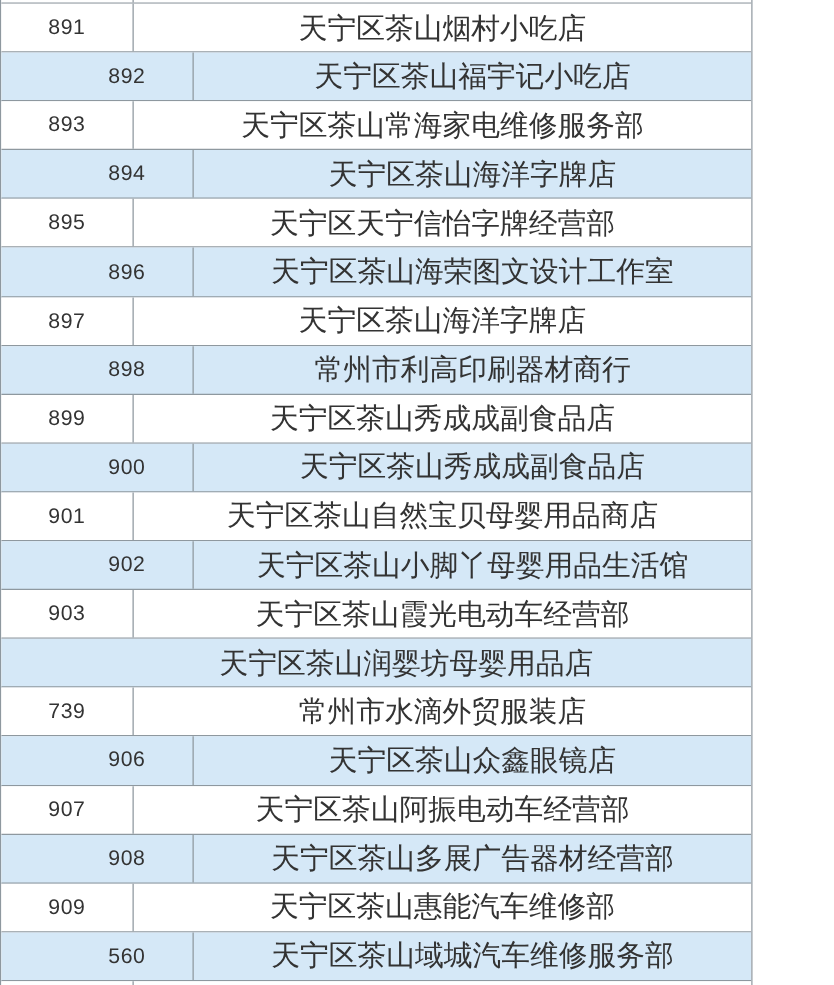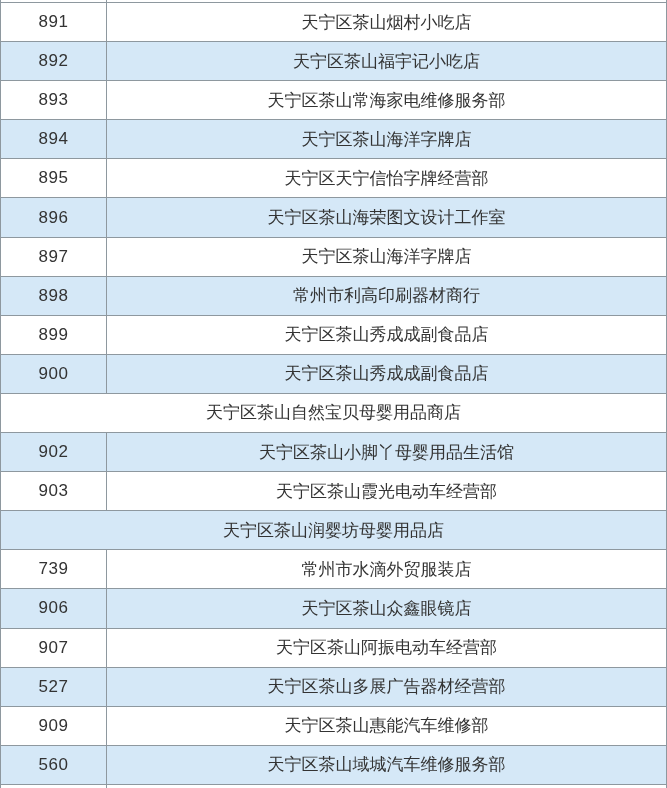--- a/index.html
+++ b/index.html
@@ -3,39 +3,39 @@
 <meta charset="utf-8">
 <style>
   html, body {
     margin: 0;
     padding: 0;
     background: #ffffff;
     font-family: "Liberation Sans", "DejaVu Sans", sans-serif;
   }
   .table-wrap {
     position: relative;
-    width: 667px;
+    width: 602px;
     height: 788px;
     box-sizing: border-box;
     background: #ffffff;
     border-left: 1px solid var(--border-color);
     border-right: 1px solid var(--border-color);
     overflow: hidden;
     display: flex;
     flex-direction: column;
   }
   .row {
     display: flex;
     flex: 0 0 auto;
     height: 39.1px;
     box-sizing: border-box;
     border-bottom: 1px solid var(--border-color);
     background: var(--row-base);
   }
-  .row.alt { background: var(--row-alt); }
+  .row.alt { background: var(--row-alt); padding-left: 48px; }
   .partial-row {
     display: flex;
     flex: 0 0 auto;
     box-sizing: border-box;
     background: var(--row-base);
   }
   .partial-row.top {
     height: 3px;
     border-bottom: 1px solid var(--border-color);
   }
@@ -50,21 +50,21 @@
     justify-content: center;
     font-size: 17px;
     color: var(--text-color);
     letter-spacing: 0.5px;
   }
   .cell-name {
     flex: 1 1 auto;
     display: flex;
     align-items: center;
     justify-content: center;
-    font-size: 17px;
+    font-size: 23px;
     color: var(--text-color);
   }
 </style>
 </head>
 <body>
 
 <div class="table-wrap">
   <div class="partial-row top">
     <div class="cell-no"></div>
     <div class="cell-name"></div>
@@ -114,20 +114,21 @@
     <div class="cell-no">899</div>
     <div class="cell-name">天宁区茶山秀成成副食品店</div>
   </div>
 
   <div class="row alt">
     <div class="cell-no">900</div>
     <div class="cell-name">天宁区茶山秀成成副食品店</div>
   </div>
 
   <div class="row">
+    <div class="cell-no">901</div>
     <div class="cell-name">天宁区茶山自然宝贝母婴用品商店</div>
   </div>
 
   <div class="row alt">
     <div class="cell-no">902</div>
     <div class="cell-name">天宁区茶山小脚丫母婴用品生活馆</div>
   </div>
 
   <div class="row">
     <div class="cell-no">903</div>
@@ -147,21 +148,21 @@
     <div class="cell-no">906</div>
     <div class="cell-name">天宁区茶山众鑫眼镜店</div>
   </div>
 
   <div class="row">
     <div class="cell-no">907</div>
     <div class="cell-name">天宁区茶山阿振电动车经营部</div>
   </div>
 
   <div class="row alt">
-    <div class="cell-no">527</div>
+    <div class="cell-no">908</div>
     <div class="cell-name">天宁区茶山多展广告器材经营部</div>
   </div>
 
   <div class="row">
     <div class="cell-no">909</div>
     <div class="cell-name">天宁区茶山惠能汽车维修部</div>
   </div>
 
   <div class="row alt">
     <div class="cell-no">560</div>

